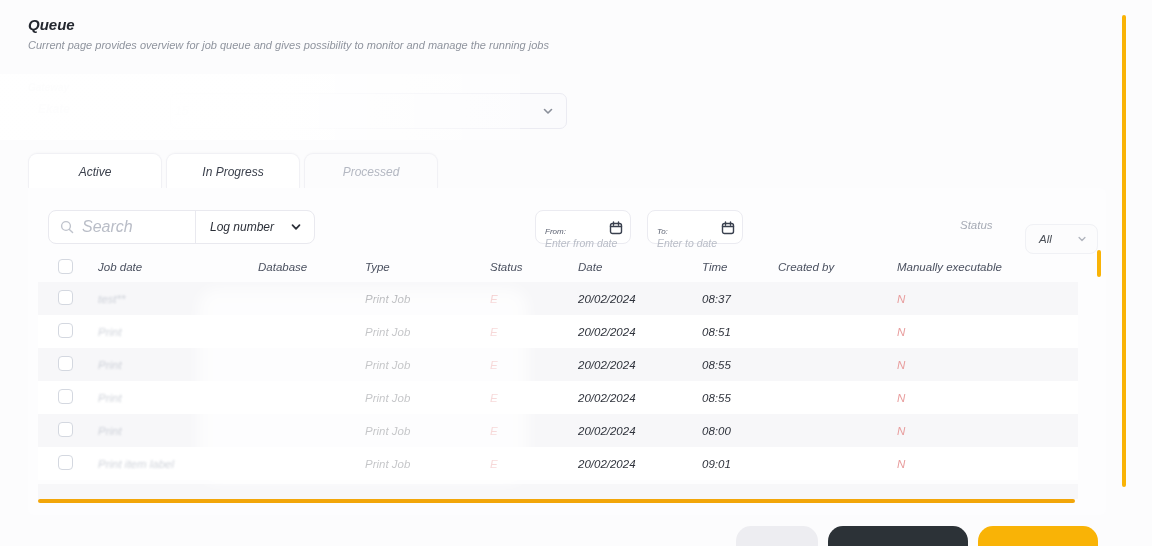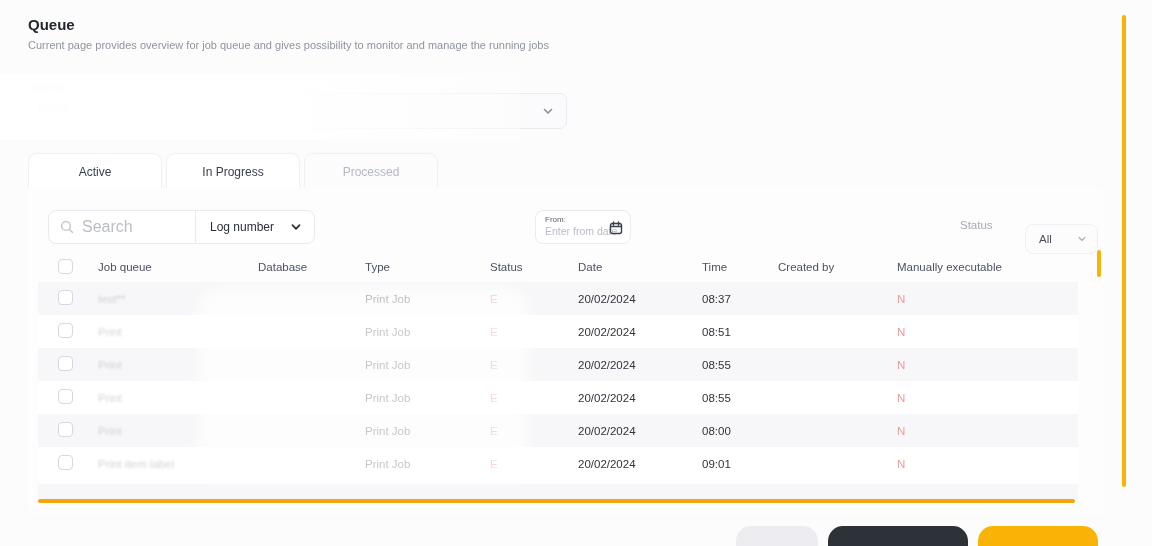--- a/index.html
+++ b/index.html
@@ -3,21 +3,21 @@
 <meta charset="utf-8">
 <style>
   * { margin:0; padding:0; box-sizing:border-box; }
   html,body { width:1152px; height:546px; overflow:hidden; }
   body {
     font-family:"Liberation Sans", sans-serif;
     background:#fcfcfd;
     position:relative;
     color:#2f333c;
   }
-  .abs { position:absolute; }
+  .abs { position:absolute;font-style:italic; }
 
   
   .page-title { left:28px; top:16px; font-size:15px; font-weight:bold; color:#23272f; }
   .page-subtitle { left:28px; top:39px; font-size:11px; color:#8f949e; }
 
   
   .gateway-strip { left:0; top:80px; width:600px; height:60px; }
   .gw-label { position:absolute; left:28px; top:2px; font-size:10px; color:#c6cbd6; font-weight:bold; }
   .gw-mini-value { position:absolute; left:38px; top:22px; font-size:12px; color:#cdd2dc; font-weight:bold; }
   .gw-select {
@@ -54,21 +54,21 @@
   }
   .search-icon { margin-left:11px; display:flex; }
   .search-ph { margin-left:8px; font-size:16px; color:#b9bdc7; flex:1; }
   .combo-divider { width:1px; height:34px; background:#e9e9ef; }
   .combo-cat { margin-left:14px; font-size:12px; color:#2b2f38; }
   .combo-chevron { margin-left:16px; margin-right:12px; display:flex; }
 
   .date-field {
     position:absolute; top:22px; height:34px; width:96px;
     border:1px solid #ebebf1; border-radius:8px; background:#fff;
-    padding:4px 8px 0 9px;
+    padding:16px 8px 0 9px;
   }
   .date-from { left:507px; }
   .date-to { left:619px; }
   .date-label { font-size:8px; color:#5a6070; line-height:9px; }
   .date-ph { font-size:10.5px; color:#b9bdc7; line-height:14px; white-space:nowrap; }
   .date-cal { position:absolute; right:7px; top:10px; display:flex; }
 
   .status-label { position:absolute; left:932px; top:31px; font-size:11.5px; color:#a6abb5; }
   .status-select {
     position:absolute; left:997px; top:36px; width:73px; height:30px;
@@ -172,36 +172,46 @@
     <div class="date-label">From:</div>
     <div class="date-ph">Enter from date</div>
     <span class="date-cal">
       <svg width="14" height="14" viewBox="0 0 14 14">
           <rect x="1.5" y="2.5" width="11" height="10" rx="2" fill="none" stroke="#39404e" stroke-width="1.4"></rect>
           <path d="M4.5 1 L4.5 4 M9.5 1 L9.5 4 M1.5 5.5 L12.5 5.5" stroke="#39404e" stroke-width="1.4" stroke-linecap="round"></path>
         </svg>
     </span>
   </div>
 
+  <div class="date-field date-to">
+    <div class="date-label">To:</div>
+    <div class="date-ph">Enter to date</div>
+    <span class="date-cal">
+      <svg width="14" height="14" viewBox="0 0 14 14">
+          <rect x="1.5" y="2.5" width="11" height="10" rx="2" fill="none" stroke="#39404e" stroke-width="1.4"></rect>
+          <path d="M4.5 1 L4.5 4 M9.5 1 L9.5 4 M1.5 5.5 L12.5 5.5" stroke="#39404e" stroke-width="1.4" stroke-linecap="round"></path>
+        </svg>
+    </span>
+  </div>
 
   <div class="status-label">Status</div>
   <div class="status-select">
     <span class="val">All</span>
     <span class="sc">
       <svg width="10" height="10" viewBox="0 0 12 12">
           <path d="M2.5 4.2 L6 7.8 L9.5 4.2" fill="none" stroke="#b0b4bd" stroke-width="1.6" stroke-linecap="round" stroke-linejoin="round"></path>
         </svg>
     </span>
   </div>
 
   <div class="tbl">
     <div class="thead">
       <div class="cell"><span class="cb"></span></div>
 
-    <div class="cell">Job queue</div>
+    <div class="cell">Job date</div>
         <div class="cell">Database</div>
         <div class="cell">Type</div>
         <div class="cell">Status</div>
         <div class="cell">Date</div>
         <div class="cell">Time</div>
         <div class="cell">Created by</div>
         <div class="cell">Manually executable</div>
       </div>
     <div id="tbody">
         <div class="trow odd">

